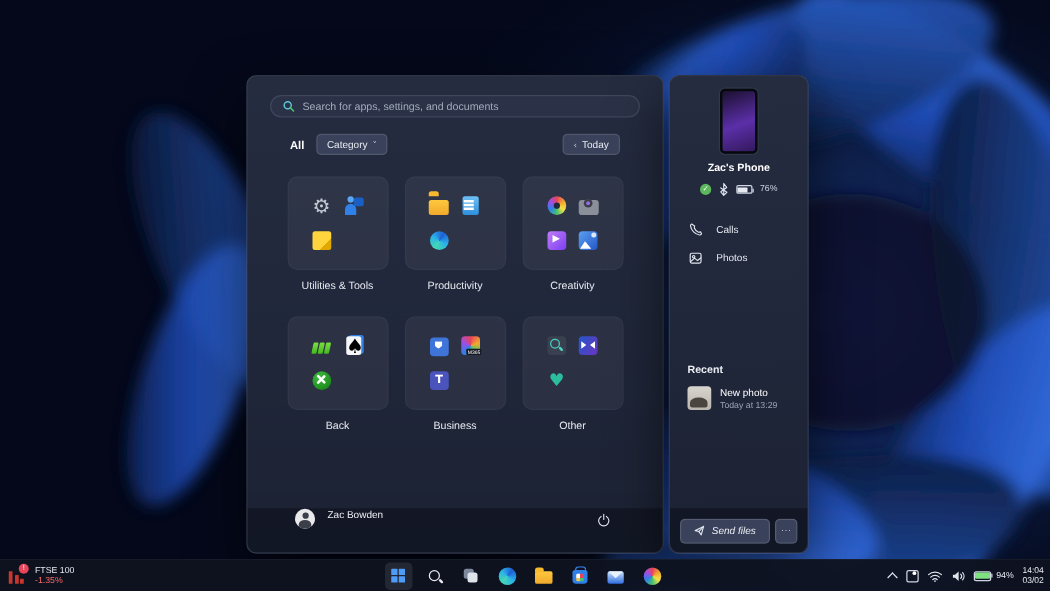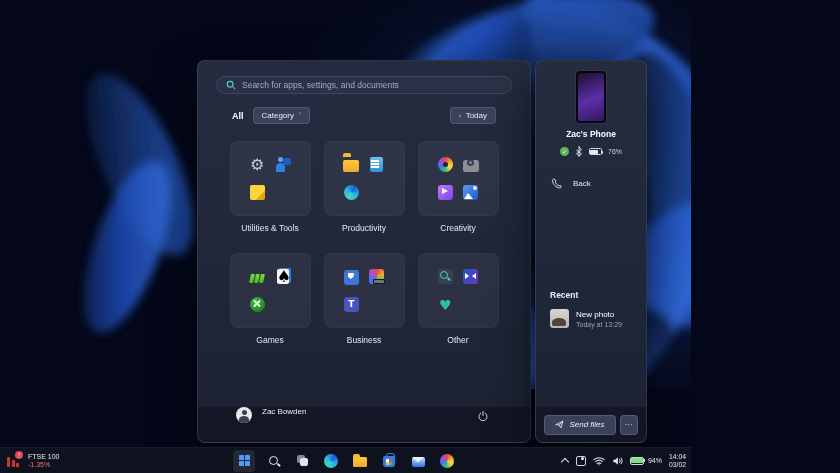--- a/index.html
+++ b/index.html
@@ -1,18 +1,18 @@
 <!DOCTYPE html>
 <html><head>
 <meta charset="utf-8">
 <style>
   * { margin:0; padding:0; box-sizing:border-box; }
   html,body { width:840px; height:473px; overflow:hidden; background:#04081a;
     font-family:"Liberation Sans","DejaVu Sans",sans-serif; }
-  .desktop { position:relative; width:691px; height:473px; }
+  .desktop { position:relative; width:840px; height:473px; }
   .wallpaper { position:absolute; inset:0; }
 
   
   .panel { position:absolute; top:60px; height:383px; border-radius:8px;
     background:linear-gradient(180deg,#252c40 0%,#20273a 55%,#1c2233 100%);
     border:1px solid rgba(255,255,255,.09);
     box-shadow:0 18px 45px rgba(0,0,0,.65); display:flex; flex-direction:column; }
   .start-panel { left:197px; width:334px; }
   .phone-panel { left:535px; width:112px; align-items:center; }
 
@@ -383,21 +383,21 @@
                 <i></i>
               </span>
             </div>
           <div class="ic">
               <span class="ic-solitaire glyph">♠</span>
             </div>
           <div class="ic">
               <i class="ic-xbox"></i>
             </div>
         </div>
-        <div class="tile-label">Games</div>
+        <div class="tile-label">Back</div>
       </div>
 
       <div>
         <div class="tile">
           <div class="ic">
               <i class="ic-bizflag"></i>
             </div>
           <div class="ic ic-m365">
               <span class="m365tag">M365</span>
             </div>
@@ -458,21 +458,29 @@
           <i></i>
         </span>
       <span class="batt-pct">76%</span>
     </div>
 
     <div class="phone-menu">
       <div class="pm-item">
         <svg class="lineicon" width="11" height="11" viewBox="0 0 14 14">
           <path d="M3 1.5c-.8.4-1.3 1-1.2 1.9.3 2.4 1.4 4.5 3.1 6.2s3.8 2.8 6.2 3.1c.9.1 1.5-.4 1.9-1.2l-1-2-2.2.4c-1.7-.8-3.4-2.5-4.2-4.2l.4-2.2z"></path>
         </svg>
-        <span>Back</span>
+        <span>Calls</span>
+      </div>
+      <div class="pm-item">
+        <svg class="lineicon" width="11" height="11" viewBox="0 0 14 14">
+          <rect x="1.5" y="2" width="11" height="10" rx="1.5"></rect>
+            <circle cx="5" cy="5.5" r="1.2"></circle>
+            <path d="M2 10.5 6 7l3 2.5 3.5-2.8"></path>
+        </svg>
+        <span>Photos</span>
       </div>
     </div>
 
     <div class="recent-block">
       <div class="recent-head">Recent</div>
       <div class="recent-item">
         <div class="thumb"></div>
         <div>
           <div class="recent-title">New photo</div>
           <div class="recent-time">Today at 13:29</div>

